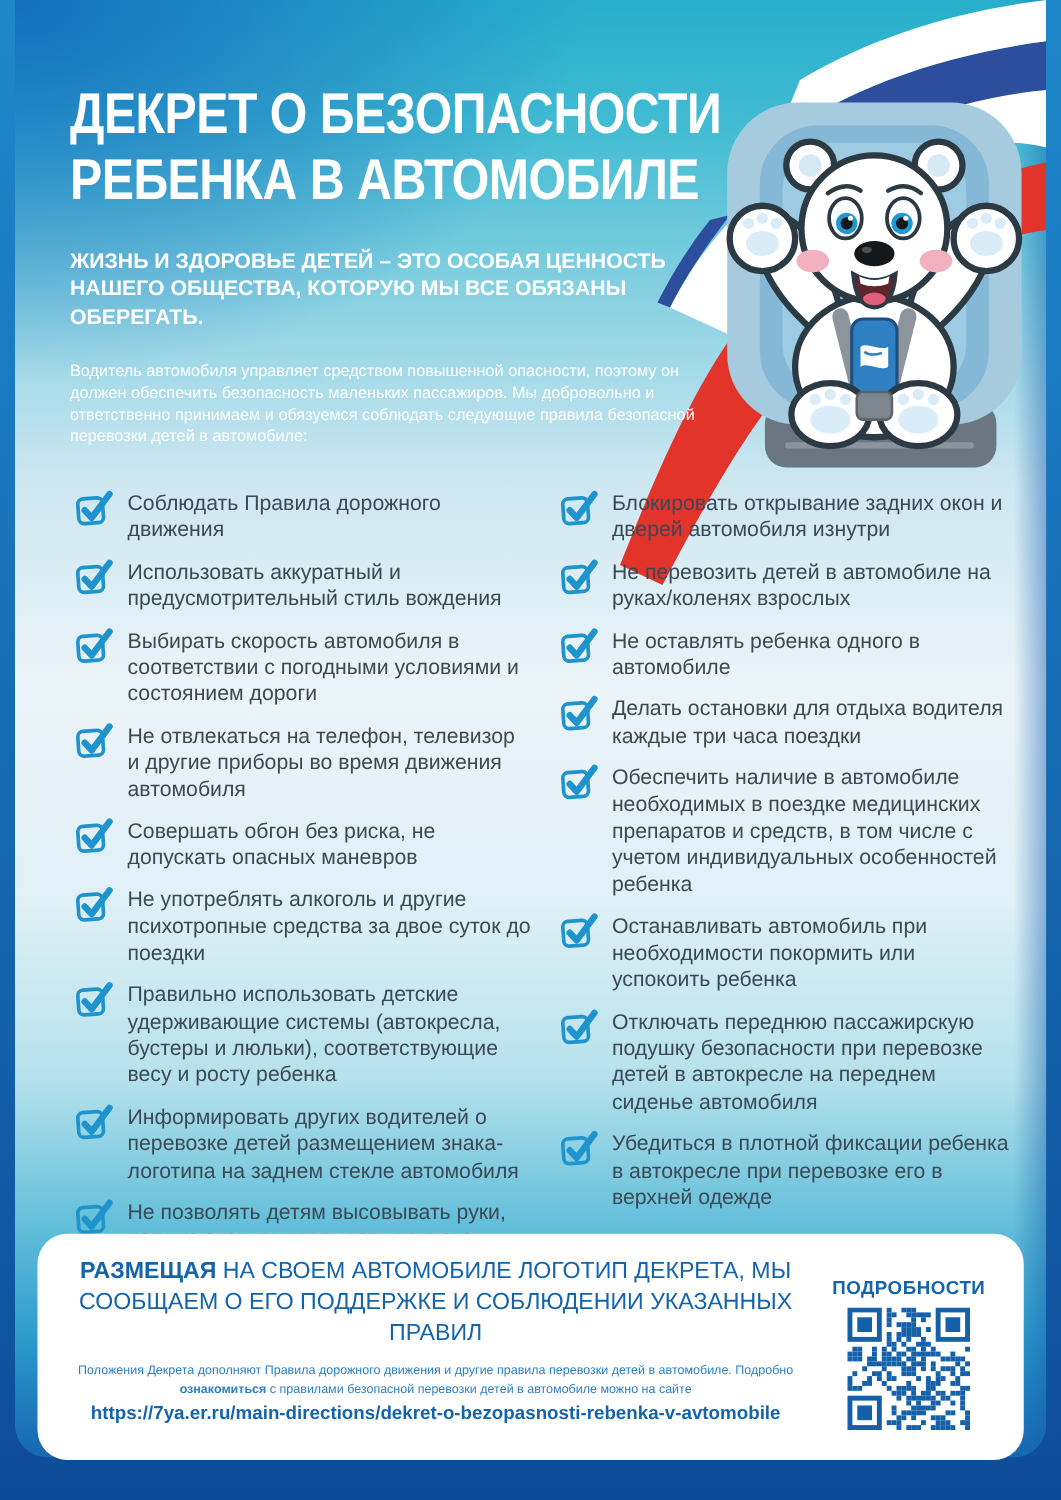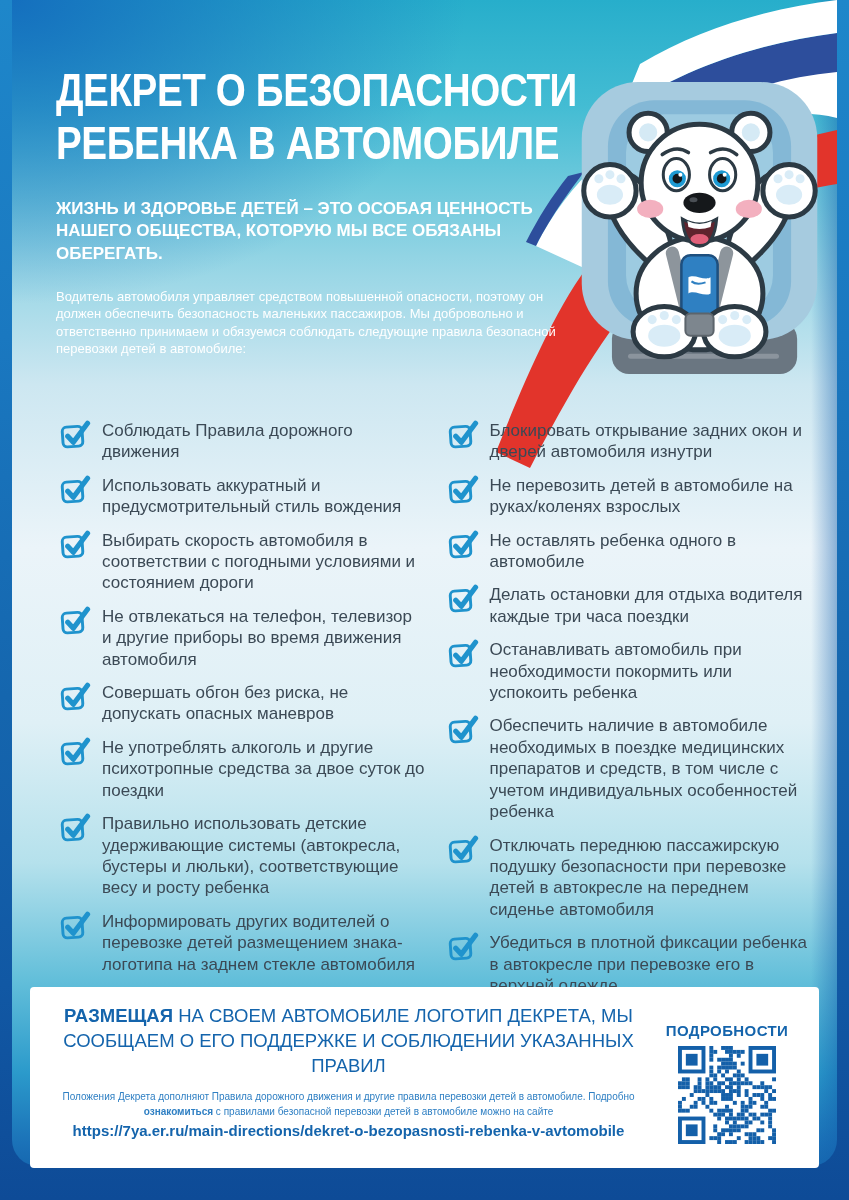--- a/index.html
+++ b/index.html
@@ -26,29 +26,29 @@
   .subtitle{
     position:absolute;left:44px;top:198px;width:486px;z-index:3;
     color:#ffffff;font-weight:700;font-size:17px;line-height:1.32;
   }
   .intro{
     position:absolute;left:44px;top:288px;width:516px;z-index:3;
     color:#ffffff;font-size:13px;line-height:1.34;
   }
   .checklist{
     position:absolute;left:48px;right:24px;top:392px;z-index:3;
-    display:grid;grid-template-columns:1fr 1fr;column-gap:22px;margin-top:28px;
+    display:grid;grid-template-columns:1fr 1fr;column-gap:22px;
   }
   .col{display:flex;flex-direction:column;}
   .item{display:flex;gap:11px;margin-bottom:12px;}
   .chk{flex:0 0 31px;width:31px;height:31px;margin-top:-1px;}
   .item-text{color:#3b4955;font-size:17px;line-height:1.26;max-width:334px;}
   .card{
     position:absolute;left:30px;right:30px;top:987px;bottom:32px;z-index:4;
-    background:#ffffff;border-radius:4px;display:flex;align-items:stretch;
+    background:#ffffff;border-radius:24px;display:flex;align-items:stretch;
     padding:12px 16px 24px 30px;box-sizing:border-box;
   }
   .card-text{flex:1;display:flex;flex-direction:column;justify-content:center;text-align:center;padding-right:14px;}
   .card-head{color:#1464ac;font-size:18.5px;line-height:1.35;font-weight:400;margin-bottom:10px;}
   .card-head b{font-weight:700;}
   .card-note{color:#2e7fc3;font-size:10px;line-height:1.5;}
   .card-note b{font-weight:700;}
   .card-url{color:#1464ac;font-size:15px;font-weight:700;margin-top:3px;}
   .qr-block{flex:0 0 152px;display:flex;flex-direction:column;align-items:center;justify-content:flex-start;padding-top:2px;}
   .qr-label{color:#1464ac;font-weight:700;font-size:15px;letter-spacing:.4px;margin-bottom:7px;margin-top:21px;}
@@ -252,28 +252,28 @@
               <rect x="3" y="8" width="23" height="23" rx="5" fill="none" stroke="#1f93cd" stroke-width="3.4" transform="rotate(-4 14 19)"></rect>
               <path d="M9 19 L15.5 26 L32 4" fill="none" stroke="#1f93cd" stroke-width="6" stroke-linecap="round" stroke-linejoin="round"></path>
             </svg>
             <div class="item-text">Делать остановки для отдыха водителя каждые три часа поездки</div>
           </div>
         <div class="item">
             <svg class="chk" viewBox="0 0 36 34">
               <rect x="3" y="8" width="23" height="23" rx="5" fill="none" stroke="#1f93cd" stroke-width="3.4" transform="rotate(-4 14 19)"></rect>
               <path d="M9 19 L15.5 26 L32 4" fill="none" stroke="#1f93cd" stroke-width="6" stroke-linecap="round" stroke-linejoin="round"></path>
             </svg>
+            <div class="item-text">Обеспечить наличие в автомобиле необходимых в поездке медицинских препаратов и средств, в том числе с учетом индивидуальных особенностей ребенка</div>
+          </div>
+        <div class="item">
+            <svg class="chk" viewBox="0 0 36 34">
+              <rect x="3" y="8" width="23" height="23" rx="5" fill="none" stroke="#1f93cd" stroke-width="3.4" transform="rotate(-4 14 19)"></rect>
+              <path d="M9 19 L15.5 26 L32 4" fill="none" stroke="#1f93cd" stroke-width="6" stroke-linecap="round" stroke-linejoin="round"></path>
+            </svg>
             <div class="item-text">Останавливать автомобиль при необходимости покормить или успокоить ребенка</div>
-          </div>
-        <div class="item">
-            <svg class="chk" viewBox="0 0 36 34">
-              <rect x="3" y="8" width="23" height="23" rx="5" fill="none" stroke="#1f93cd" stroke-width="3.4" transform="rotate(-4 14 19)"></rect>
-              <path d="M9 19 L15.5 26 L32 4" fill="none" stroke="#1f93cd" stroke-width="6" stroke-linecap="round" stroke-linejoin="round"></path>
-            </svg>
-            <div class="item-text">Обеспечить наличие в автомобиле необходимых в поездке медицинских препаратов и средств, в том числе с учетом индивидуальных особенностей ребенка</div>
           </div>
         <div class="item">
             <svg class="chk" viewBox="0 0 36 34">
               <rect x="3" y="8" width="23" height="23" rx="5" fill="none" stroke="#1f93cd" stroke-width="3.4" transform="rotate(-4 14 19)"></rect>
               <path d="M9 19 L15.5 26 L32 4" fill="none" stroke="#1f93cd" stroke-width="6" stroke-linecap="round" stroke-linejoin="round"></path>
             </svg>
             <div class="item-text">Отключать переднюю пассажирскую подушку безопасности при перевозке детей в автокресле на переднем сиденье автомобиля</div>
           </div>
         <div class="item">
             <svg class="chk" viewBox="0 0 36 34">

